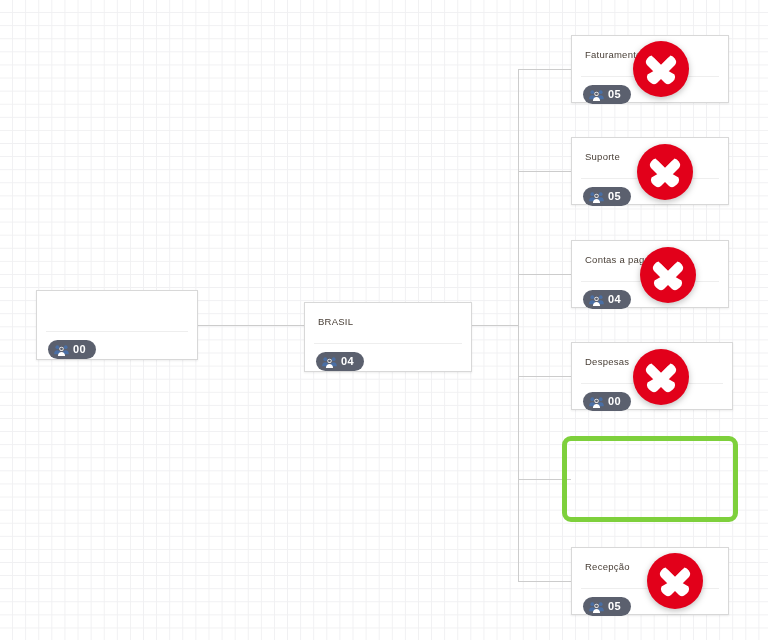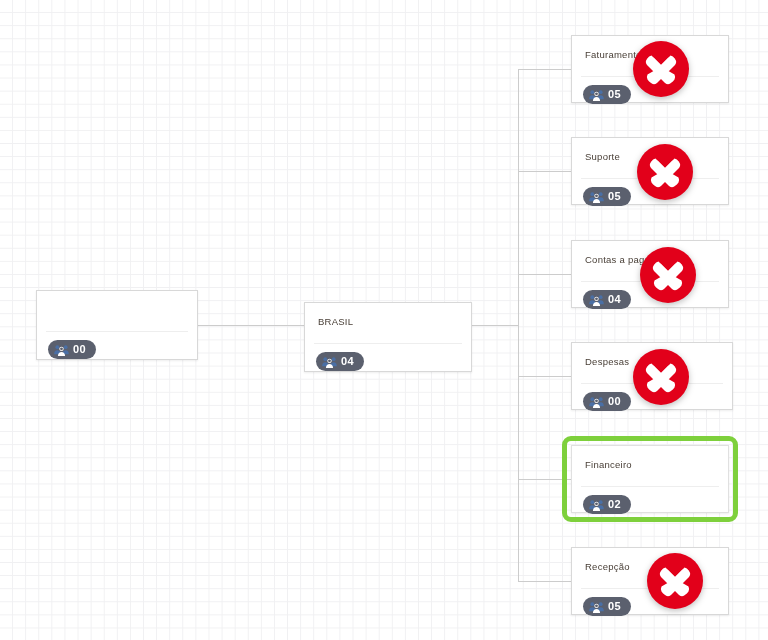--- a/index.html
+++ b/index.html
@@ -221,38 +221,20 @@
             <path d="M11.6 12.2c0-2.3 1.8-4 4-4s4 1.7 4 4v1.4h-8z" fill="#4a6fa5"></path>
             <circle cx="10" cy="6.4" r="2.9" fill="#ffffff"></circle>
             <path d="M5.3 15.4c0-2.7 2.1-4.8 4.7-4.8s4.7 2.1 4.7 4.8v.6H5.3z" fill="#ffffff"></path>
             <circle cx="10" cy="6.4" r="1.9" fill="#5b606e"></circle>
           </svg>
         </span>
         <span class="count">00</span>
       </div>
     </div>
     <div class="highlight-ring" style="left: 562px; top: 436px; width: 176px; height: 86px;"></div>
-    <div class="node highlight" style="left: 571px; top: 445px; width: 158px; height: 68px;">
-      <div class="title">Financeiro</div>
-      <div class="divider"></div>
-      <div class="badge">
-        <span>
-          <svg class="users-icon" viewBox="0 0 20 16" aria-hidden="true">
-            <circle cx="4.4" cy="4.2" r="2.5" fill="#4a6fa5"></circle>
-            <path d="M0.4 12.2c0-2.3 1.8-4 4-4s4 1.7 4 4v1.4H0.4z" fill="#4a6fa5"></path>
-            <circle cx="15.6" cy="4.2" r="2.5" fill="#4a6fa5"></circle>
-            <path d="M11.6 12.2c0-2.3 1.8-4 4-4s4 1.7 4 4v1.4h-8z" fill="#4a6fa5"></path>
-            <circle cx="10" cy="6.4" r="2.9" fill="#ffffff"></circle>
-            <path d="M5.3 15.4c0-2.7 2.1-4.8 4.7-4.8s4.7 2.1 4.7 4.8v.6H5.3z" fill="#ffffff"></path>
-            <circle cx="10" cy="6.4" r="1.9" fill="#5b606e"></circle>
-          </svg>
-        </span>
-        <span class="count">02</span>
-      </div>
-    </div>
     <div class="node" style="left: 571px; top: 547px; width: 158px; height: 68px;">
       <div class="title">Recepção</div>
       <div class="divider"></div>
       <div class="badge">
         <span>
           <svg class="users-icon" viewBox="0 0 20 16" aria-hidden="true">
             <circle cx="4.4" cy="4.2" r="2.5" fill="#4a6fa5"></circle>
             <path d="M0.4 12.2c0-2.3 1.8-4 4-4s4 1.7 4 4v1.4H0.4z" fill="#4a6fa5"></path>
             <circle cx="15.6" cy="4.2" r="2.5" fill="#4a6fa5"></circle>
             <path d="M11.6 12.2c0-2.3 1.8-4 4-4s4 1.7 4 4v1.4h-8z" fill="#4a6fa5"></path>

